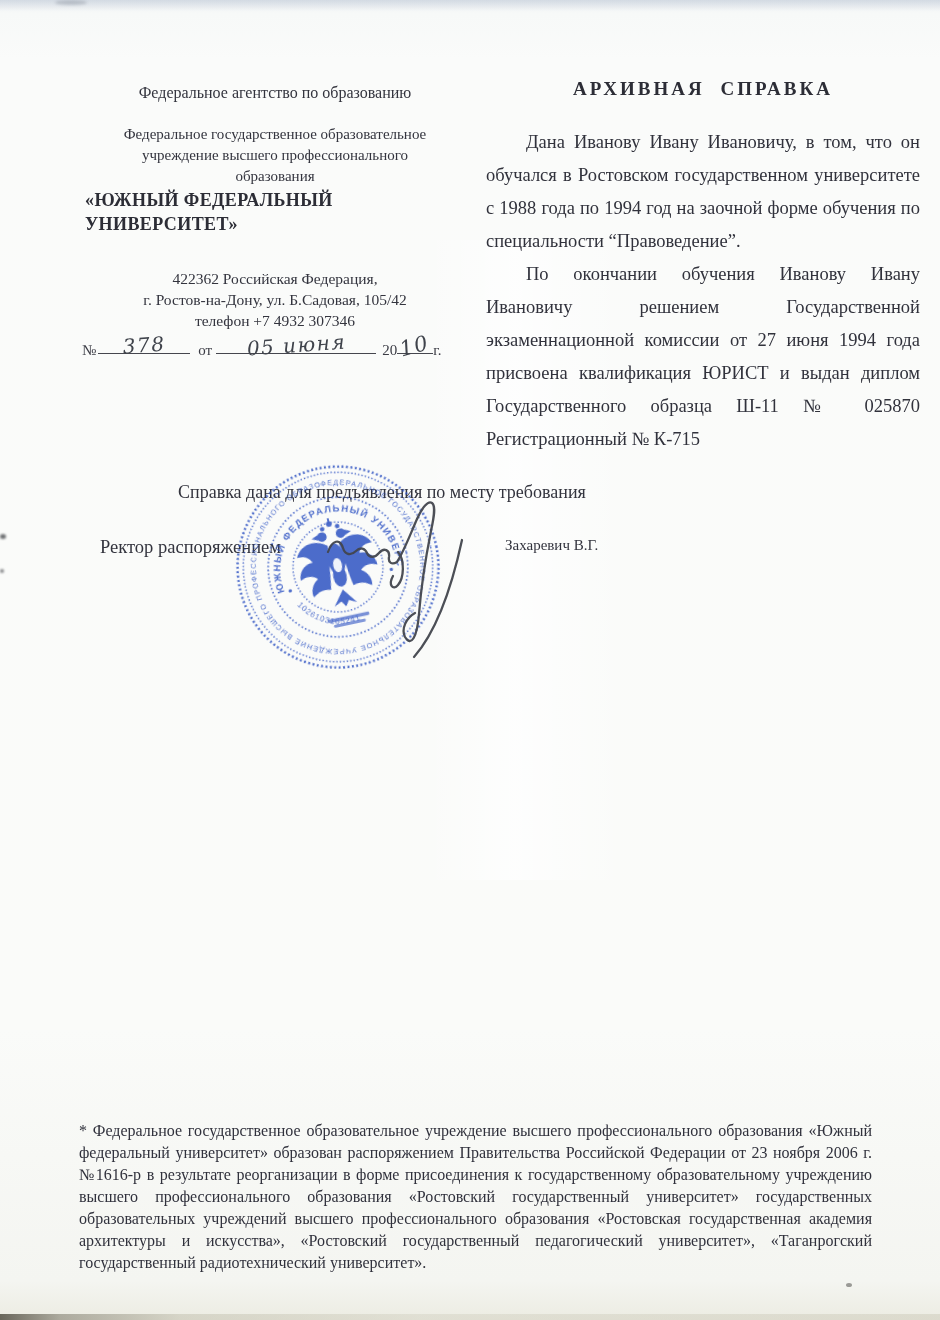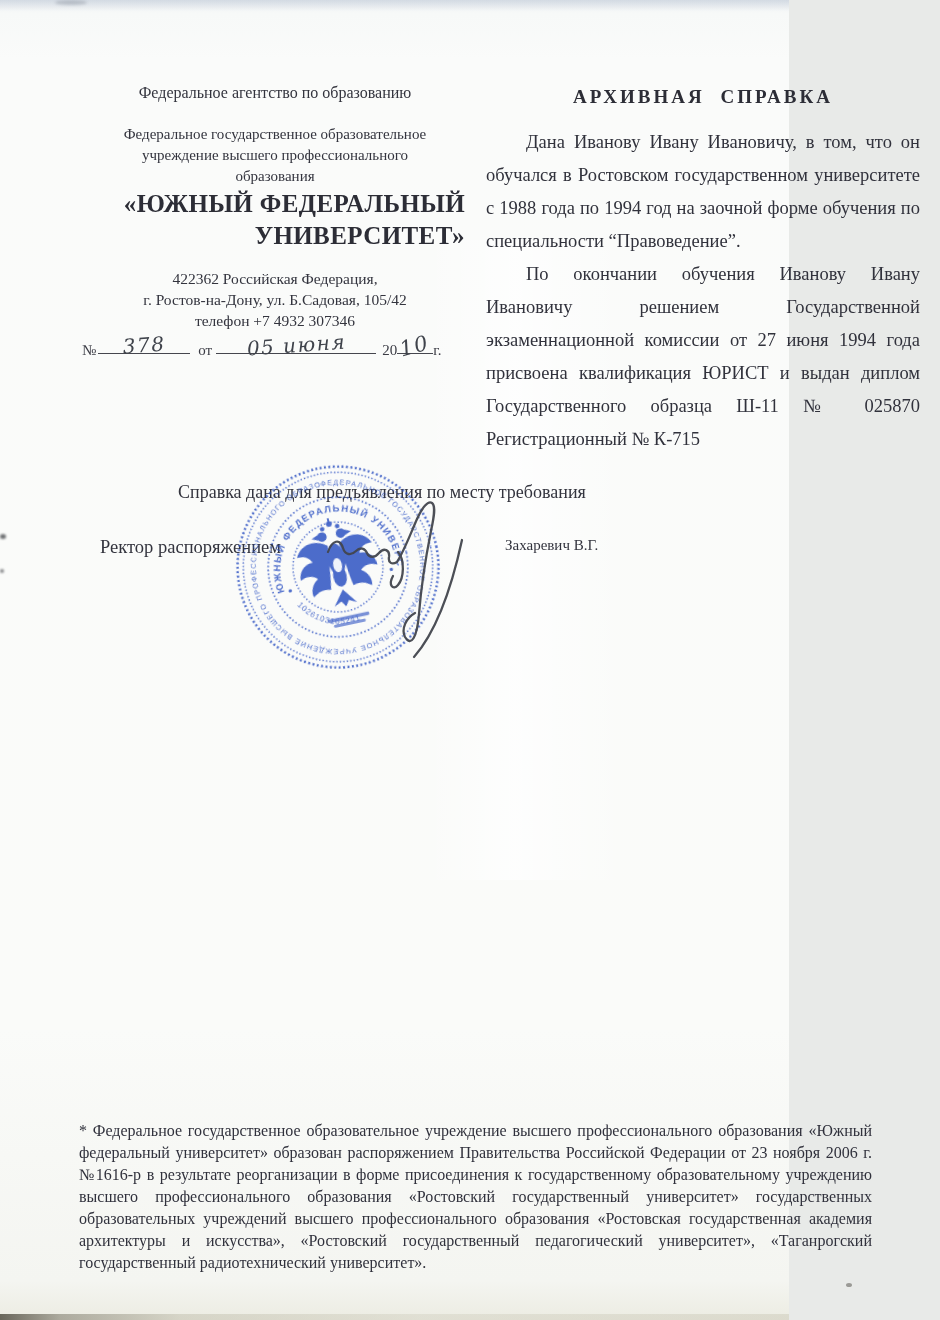--- a/index.html
+++ b/index.html
@@ -1,37 +1,37 @@
 <!DOCTYPE html>
 <html lang="ru"><head>
 <meta charset="utf-8">
 <style>
   html,body{margin:0;padding:0;}
   body{width:940px;height:1320px;overflow:hidden;background:#e8eae8;}
   .page{
-    position:relative;width:789px;height:1320px;
+    position:relative;width:940px;height:1320px;
     background:
       linear-gradient(180deg,#eef1f4 0px,#f7f9f8 14px,#fafbfa 60px,#fafbf9 78%,#f4f5f1 97%,#ecece2 100%);
     font-family:"Liberation Serif","DejaVu Serif",serif;
     color:#33343e;
   }
   
   .agency{position:absolute;left:75px;top:84px;width:400px;text-align:center;font-size:16px;}
   .institution{position:absolute;left:108px;top:124px;width:334px;text-align:center;font-size:15px;line-height:21px;}
-  .univ-name{position:absolute;left:85px;top:188px;width:380px;text-align:right;font-size:25px;font-weight:bold;line-height:32px;letter-spacing:.4px;color:#2c2d36;}
+  .univ-name{position:absolute;left:85px;top:188px;width:380px;text-align:left;font-size:18px;font-weight:bold;line-height:24px;letter-spacing:.4px;color:#2c2d36;}
   .address{position:absolute;left:75px;top:268px;width:400px;text-align:center;font-size:15.5px;line-height:21px;}
   .ref-line{position:absolute;left:82px;top:336px;width:400px;font-size:15px;white-space:nowrap;color:#3a3b44;}
   .blank{display:inline-block;border-bottom:1.2px solid #45464e;text-align:center;vertical-align:baseline;height:17px;}
   .b-no{width:92px;margin-left:2px;margin-right:8px;}
   .b-date{width:160px;margin-left:4px;margin-right:6px;}
   .b-year{width:36px;}
   .hand{display:inline-block;font-family:"DejaVu Serif",serif;font-style:italic;font-size:20px;color:#3f434b;transform:rotate(-4deg) translateY(-3px);letter-spacing:1.5px;}
   .hand-year{font-size:21px;transform:rotate(-14deg) translateY(-2px);}
   
-  .doc-title{position:absolute;left:486px;top:78px;width:434px;text-align:center;font-size:19px;font-weight:bold;letter-spacing:3px;word-spacing:8px;color:#2c2d36;margin-top:8px;}
+  .doc-title{position:absolute;left:486px;top:78px;width:434px;text-align:center;font-size:19px;font-weight:bold;letter-spacing:3px;word-spacing:8px;color:#2c2d36;}
   .doc-body{position:absolute;left:486px;top:126px;width:434px;font-size:18.5px;line-height:33px;text-align:justify;color:#31323c;}
   .doc-body p{margin:0;text-indent:40px;}
   
   .purpose{position:absolute;left:178px;top:482px;font-size:18px;color:#33343e;}
   .signer-title{position:absolute;left:100px;top:537px;font-size:18.5px;}
   .signer-name{position:absolute;left:505px;top:537px;font-size:15px;}
   
   .stamp{position:absolute;left:228px;top:457px;width:220px;height:220px;transform:rotate(-12deg);filter:blur(.5px);opacity:.92;}
   .sig{position:absolute;left:290px;top:455px;width:190px;height:230px;}
   

